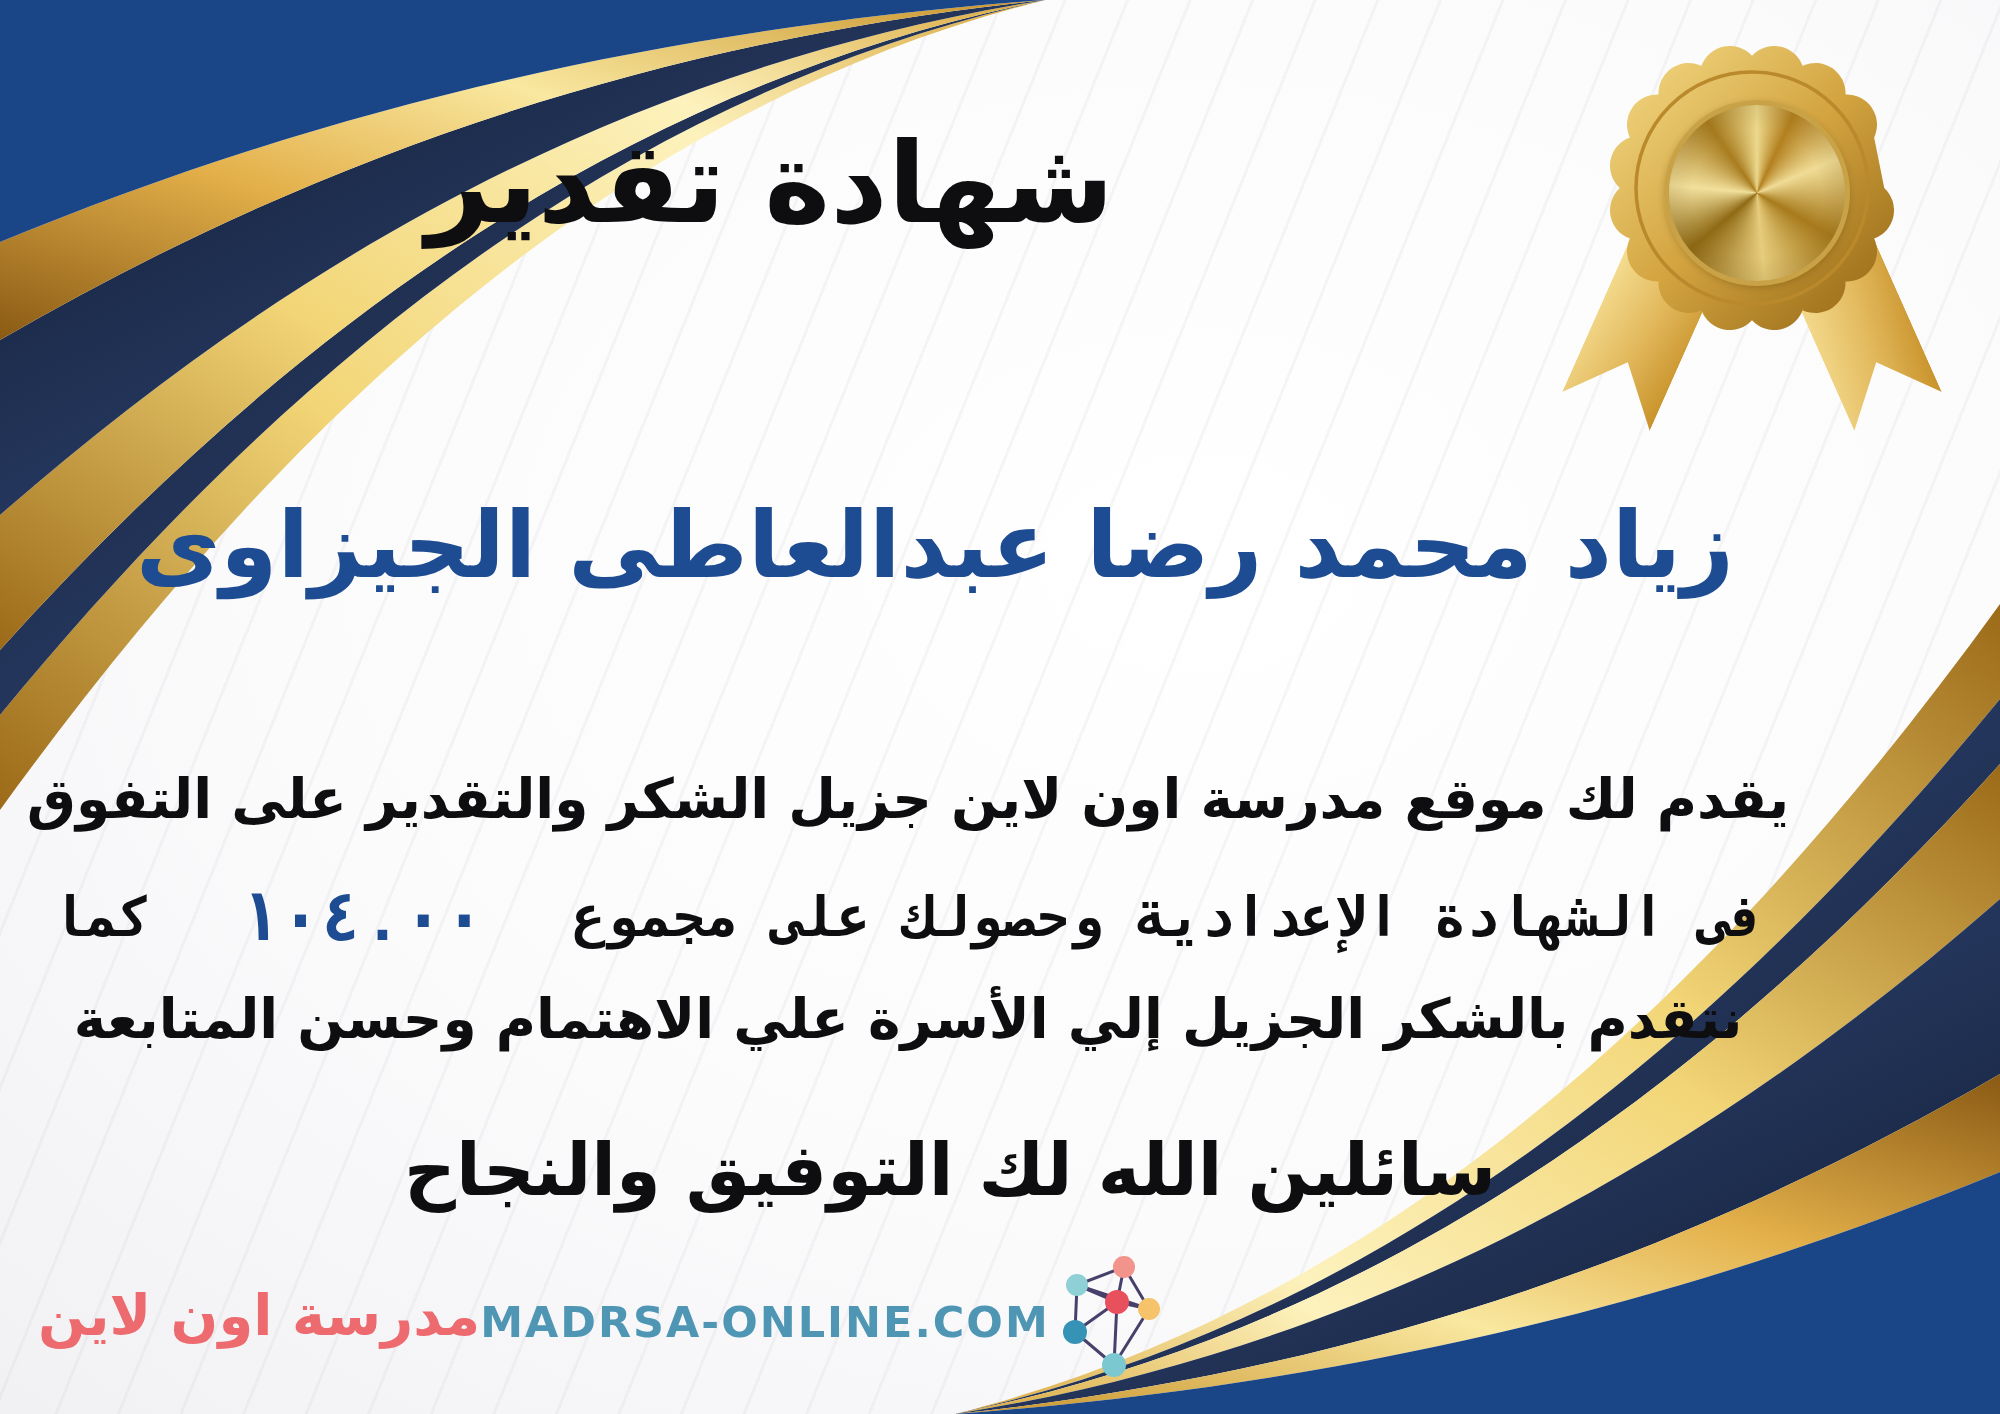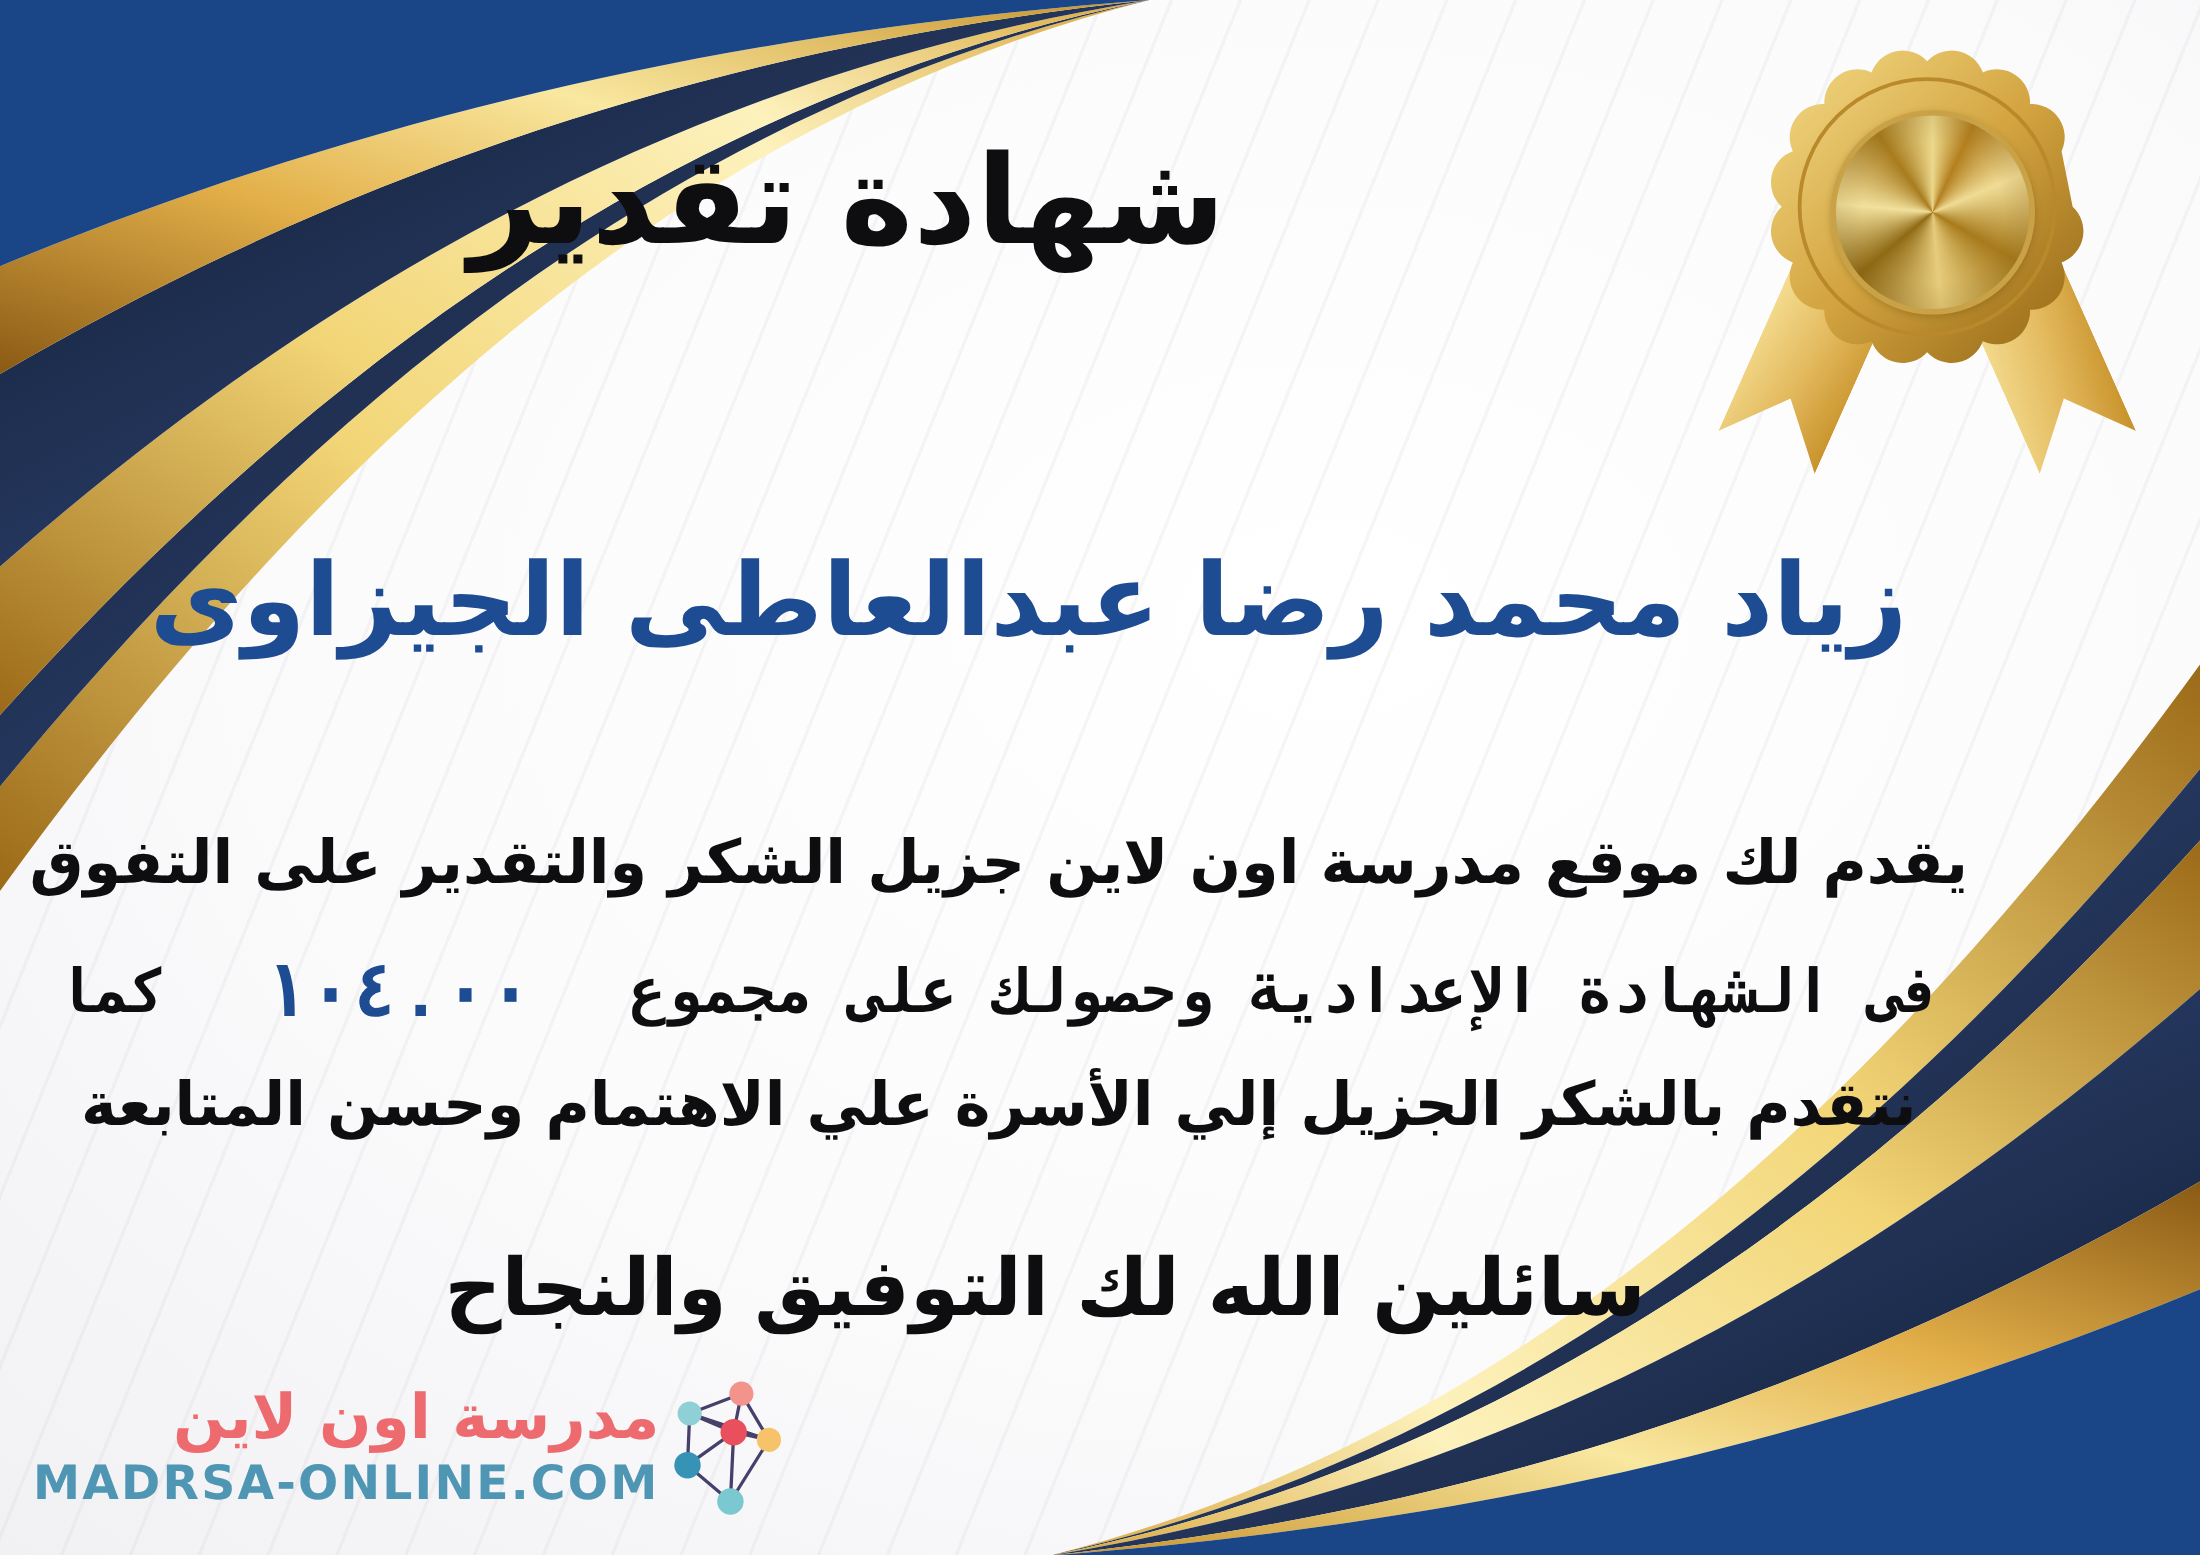--- a/index.html
+++ b/index.html
@@ -9,21 +9,21 @@
     overflow:hidden;
     background:
       repeating-linear-gradient(112deg, rgba(170,170,180,0.10) 0 3px, rgba(255,255,255,0) 3px 58px),
       radial-gradient(ellipse at 60% 40%, #ffffff 0%, #fbfbfc 55%, #f1f1f4 100%);
     font-family:"DejaVu Sans","Liberation Sans",sans-serif;
   }
   .swoosh-layer{position:absolute;inset:0;width:100%;height:100%;}
   .txt{position:absolute;direction:rtl;text-align:center;color:#0e0e10;font-weight:bold;}
   .title{top:118px;left:170px;width:1200px;font-size:112px;letter-spacing:1px;}
   .name{top:492px;left:85px;width:1700px;font-size:92px;color:#1e4c92;white-space:nowrap;}
-  .body-line{left:0;width:1816px;font-size:55px;}
+  .body-line{left:0;width:1816px;font-size:55px;margin-top:15px;}
   .bl1{top:752px;}
   .bl2{top:862px;font-family:Liberation Mono, monospace;}
   .bl3{top:972px;}
   .closing{top:1128px;left:0;width:1900px;font-size:72px;}
   .score{
     display:inline-block;direction:ltr;unicode-bidi:isolate;
     color:#1e4c92;font-size:68px;margin:0 55px;vertical-align:-4px;
   }
   
   .medal{position:absolute;left:1602px;top:38px;width:300px;height:400px;}
@@ -41,21 +41,21 @@
     border:5px solid #c9a247;
     background:
       radial-gradient(circle at 50% 50%, rgba(255,255,255,0) 52%, rgba(96,64,4,0.28) 100%),
       conic-gradient(from 25deg,
         #b3801f, #f0dc96 42deg, #a77a1c 95deg, #e6cc7c 150deg,
         #8f6a15 205deg, #f2e09c 250deg, #a87c1f 300deg, #ecd88c 335deg, #b3801f 360deg);
     box-shadow:0 2px 6px rgba(80,50,0,.25);
   }
   
   .logo{position:absolute;left:30px;top:1252px;display:flex;align-items:center;gap:12px;}
-  .logo-text{display:flex;flex-direction:column;align-items:flex-end;line-height:1.05;}
+  .logo-text{display:flex;align-items:flex-end;line-height:1.05;}
   .logo-ar{direction:rtl;font-size:56px;font-weight:bold;color:#ed6a6e;padding-left:8px;}
   .logo-url{font-size:43px;font-weight:bold;color:#4e96b4;letter-spacing:2px;margin-top:8px;}
 </style>
 </head>
 <body>
 
 <div class="page">
 
   <svg class="swoosh-layer" viewBox="0 0 2000 1414" preserveAspectRatio="none" aria-hidden="true">
     <defs>

